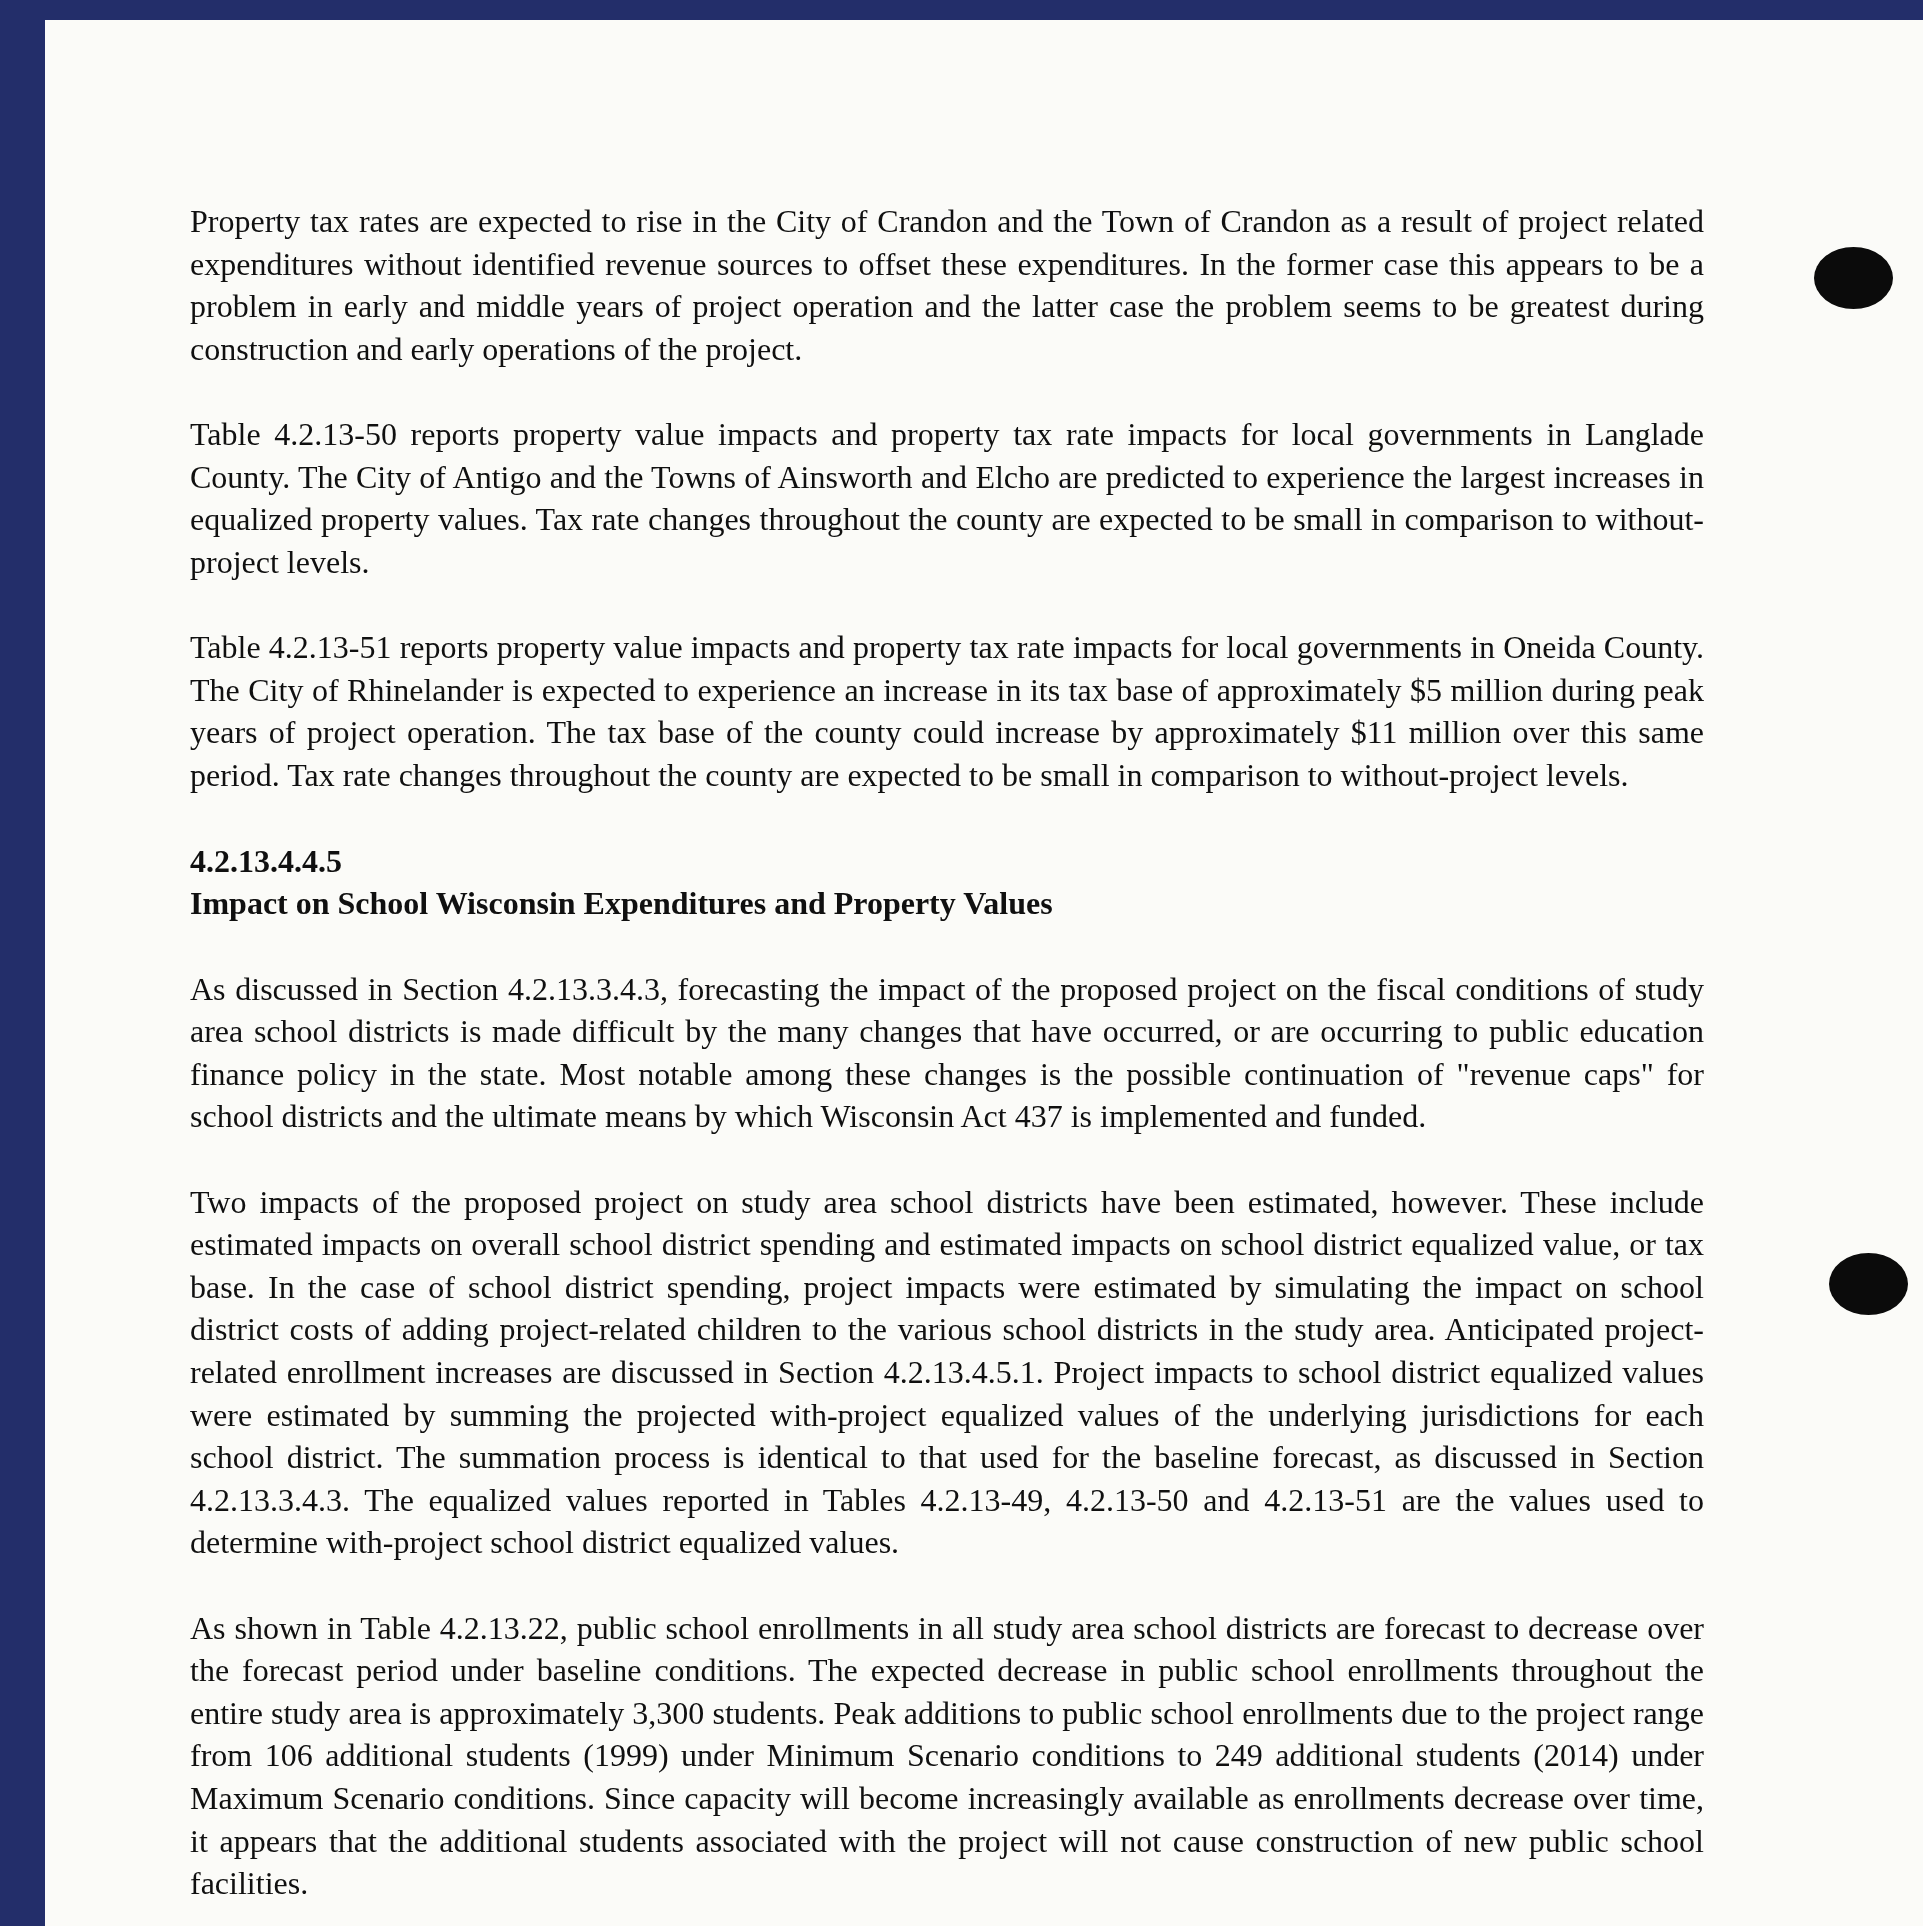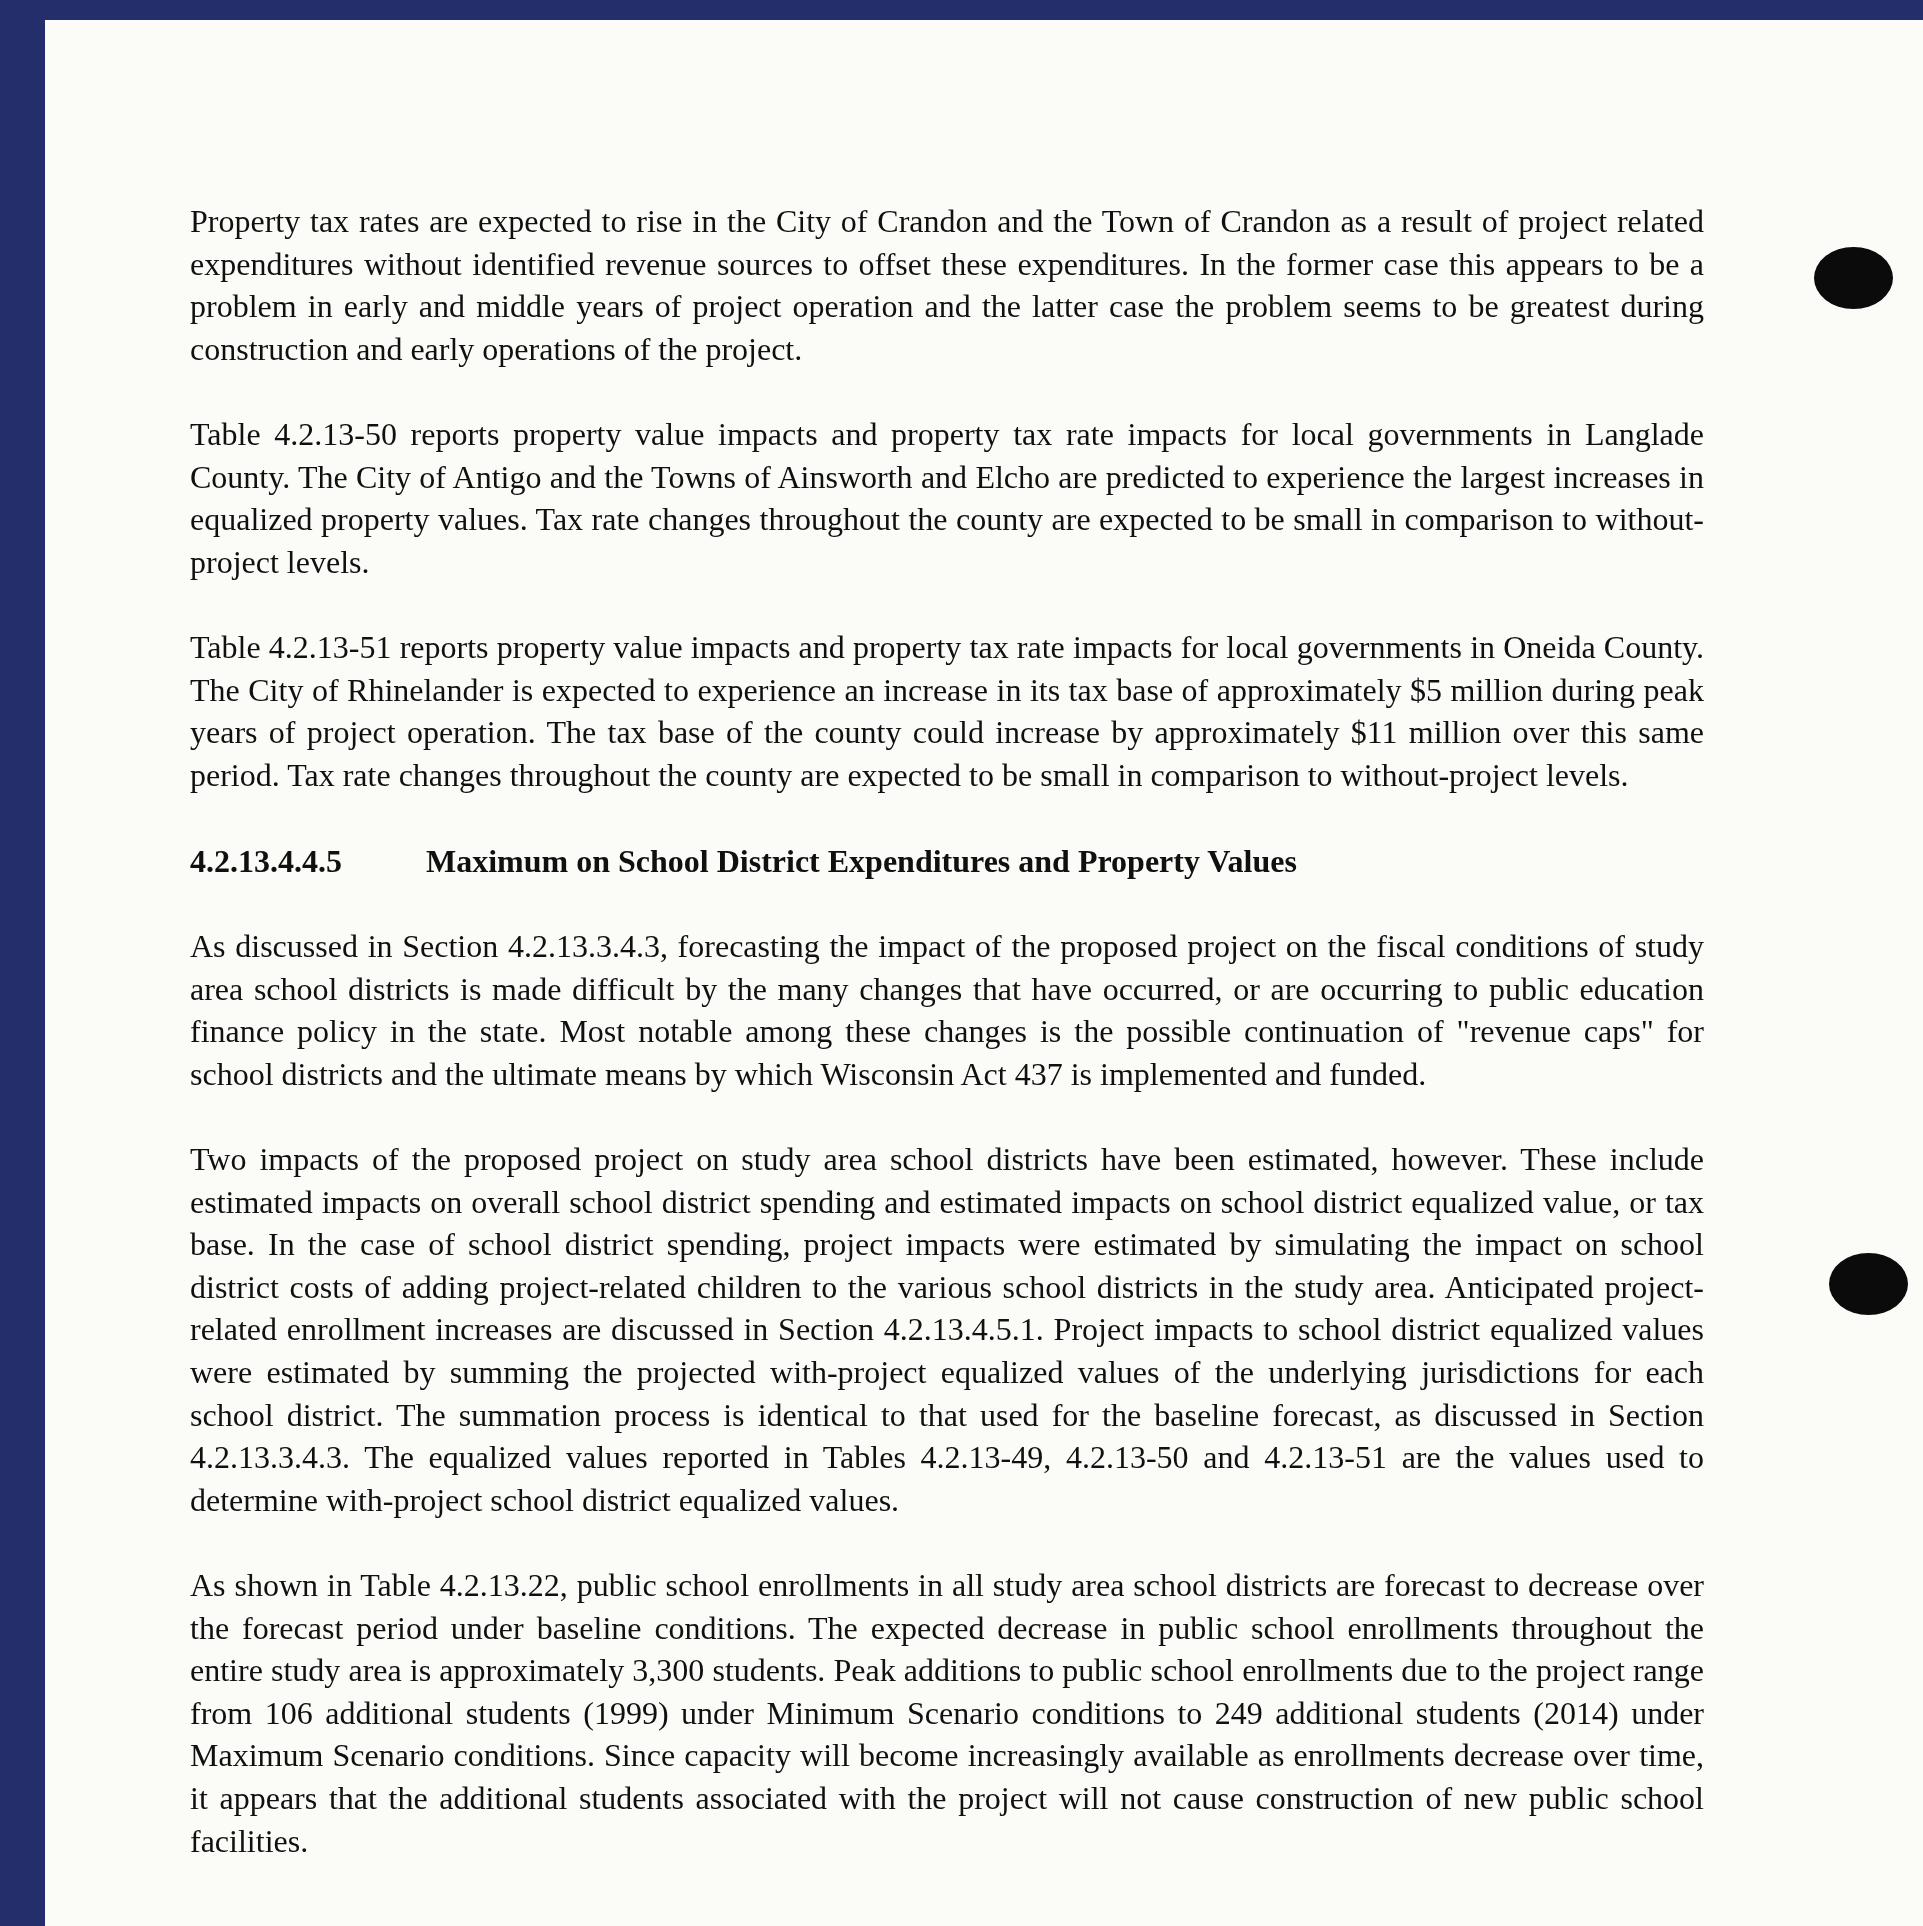--- a/index.html
+++ b/index.html
@@ -47,20 +47,21 @@
     text-align: justify;
   }
   .content p {
     margin: 0 0 43px 0;
   }
   .heading {
     display: flex;
     font-weight: bold;
     margin: 0 0 43px 0;
     text-align: left;
+    flex-direction: column;
   }
   .heading .hnum {
     width: 236px;
     flex-shrink: 0;
   }
 </style>
 </head>
 <body>
 
 <div class="page">
@@ -71,21 +72,21 @@
   <div class="hole hole-1"></div>
   <div class="hole hole-2"></div>
 
   <div class="content">
     <p>Property tax rates are expected to rise in the City of Crandon and the Town of Crandon as a result of project related expenditures without identified revenue sources to offset these expenditures.  In the former case this appears to be a problem in early and middle years of project operation and the latter case the problem seems to be greatest during construction and early operations of the project.</p>
     <p>Table 4.2.13-50 reports property value impacts and property tax rate impacts for local governments in Langlade County.  The City of Antigo and the Towns of Ainsworth and Elcho are predicted to experience the largest increases in equalized property values.  Tax rate changes throughout the county are expected to be small in comparison to without-project levels.</p>
     <p>Table 4.2.13-51 reports property value impacts and property tax rate impacts for local governments in Oneida County.  The City of Rhinelander is expected to experience an increase in its tax base of approximately $5 million during peak years of project operation.  The tax base of the county could increase by approximately $11 million over this same period.  Tax rate changes throughout the county are expected to be small in comparison to without-project levels.</p>
 
     <div class="heading">
       <span class="hnum">4.2.13.4.4.5</span>
-      <span class="htitle">Maximum on School District Expenditures and Property Values</span>
+      <span class="htitle">Impact on School Wisconsin Expenditures and Property Values</span>
     </div>
 
     <p>As discussed in Section 4.2.13.3.4.3, forecasting the impact of the proposed project on the fiscal conditions of study area school districts is made difficult by the many changes that have occurred, or are occurring to public education finance policy in the state.  Most notable among these changes is the possible continuation of "revenue caps" for school districts and the ultimate means by which Wisconsin Act 437 is implemented and funded.</p>
     <p>Two impacts of the proposed project on study area school districts have been estimated, however.  These include estimated impacts on overall school district spending and estimated impacts on school district equalized value, or tax base.  In the case of school district spending, project impacts were estimated by simulating the impact on school district costs of adding project-related children to the various school districts in the study area.  Anticipated project-related enrollment increases are discussed in Section 4.2.13.4.5.1.  Project impacts to school district equalized values were estimated by summing the projected with-project equalized values of the underlying jurisdictions for each school district.  The summation process is identical to that used for the baseline forecast, as discussed in Section 4.2.13.3.4.3.  The equalized values reported in Tables 4.2.13-49, 4.2.13-50 and 4.2.13-51 are the values used to determine with-project school district equalized values.</p>
     <p>As shown in Table 4.2.13.22, public school enrollments in all study area school districts are forecast to decrease over the forecast period under baseline conditions.  The expected decrease in public school enrollments throughout the entire study area is approximately 3,300 students.  Peak additions to public school enrollments due to the project range from 106 additional students (1999) under Minimum Scenario conditions to 249 additional students (2014) under Maximum Scenario conditions.  Since capacity will become increasingly available as enrollments decrease over time, it appears that the additional students associated with the project will not cause construction of new public school facilities.</p>
   </div>
 
 </div>
 
 

